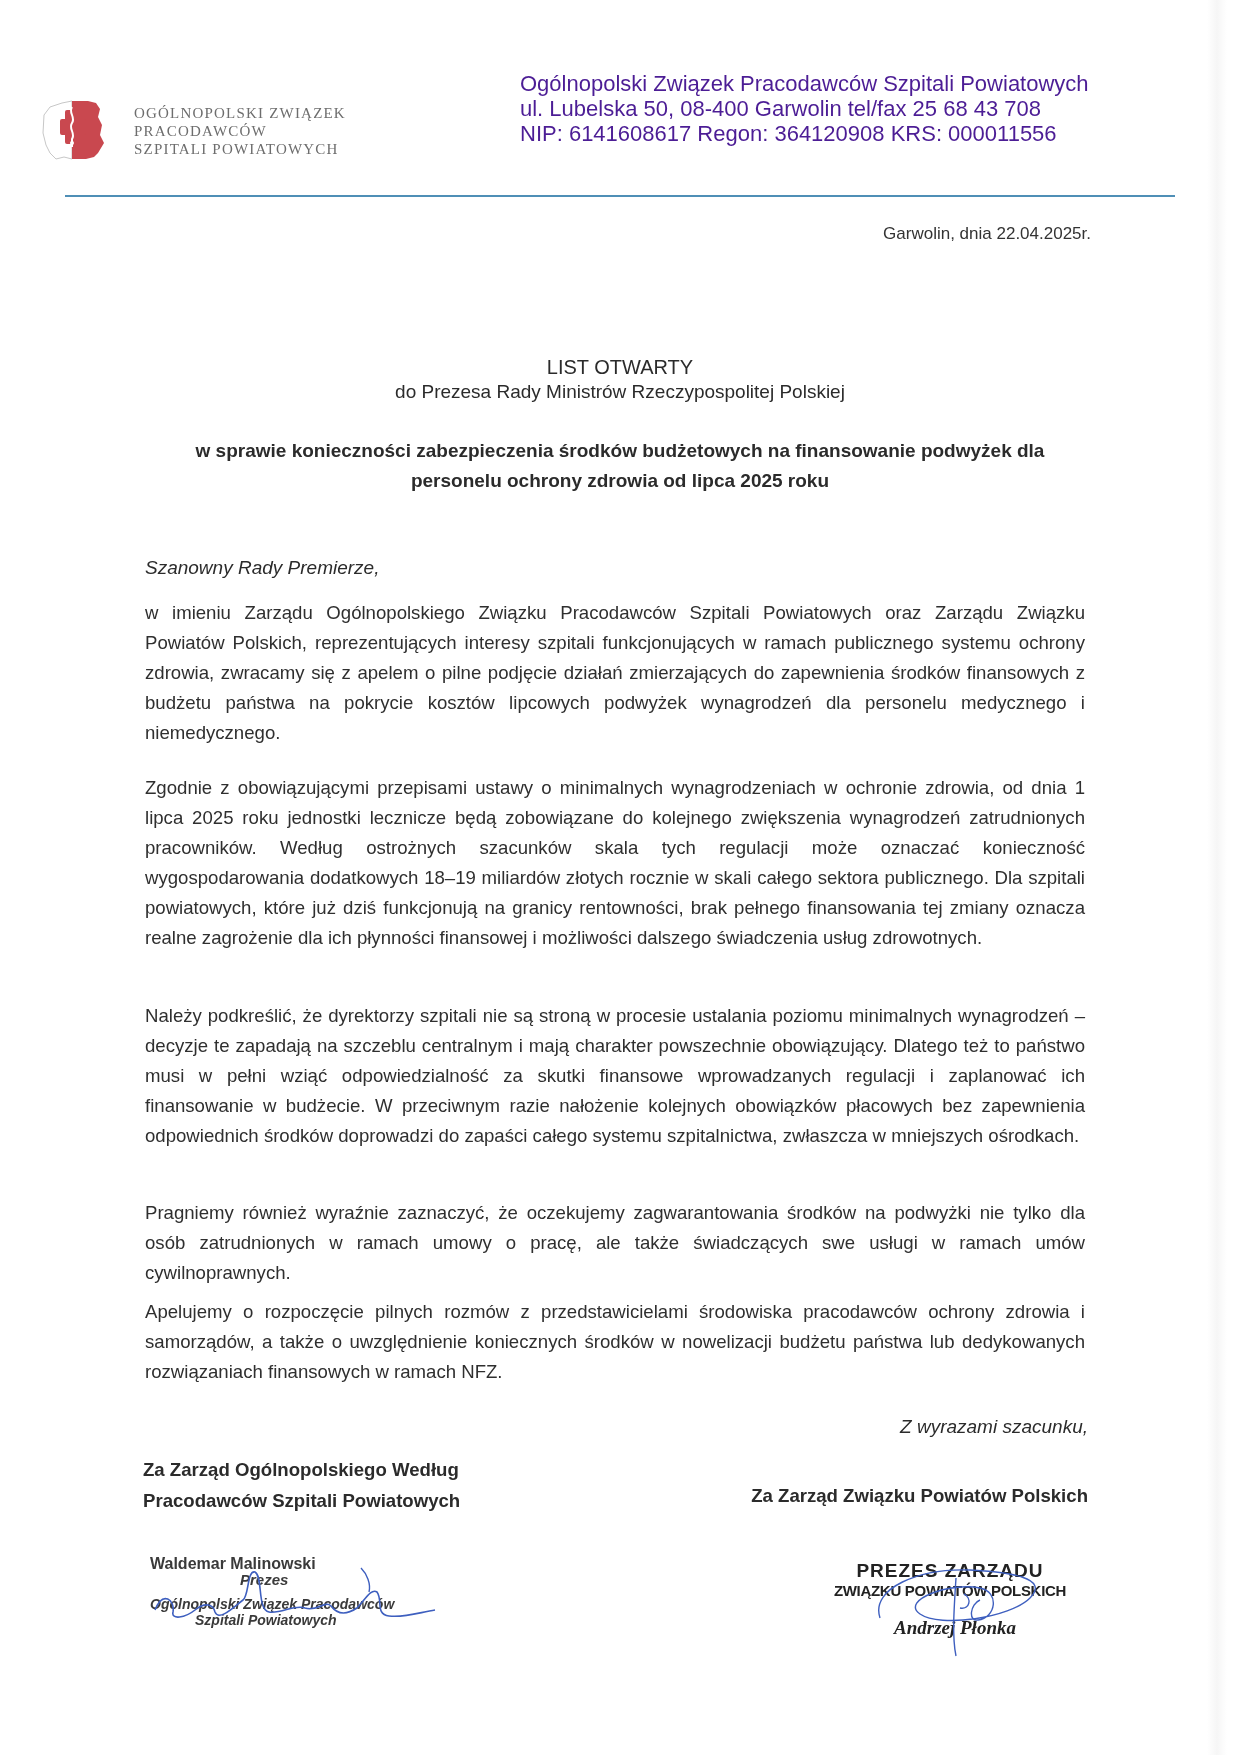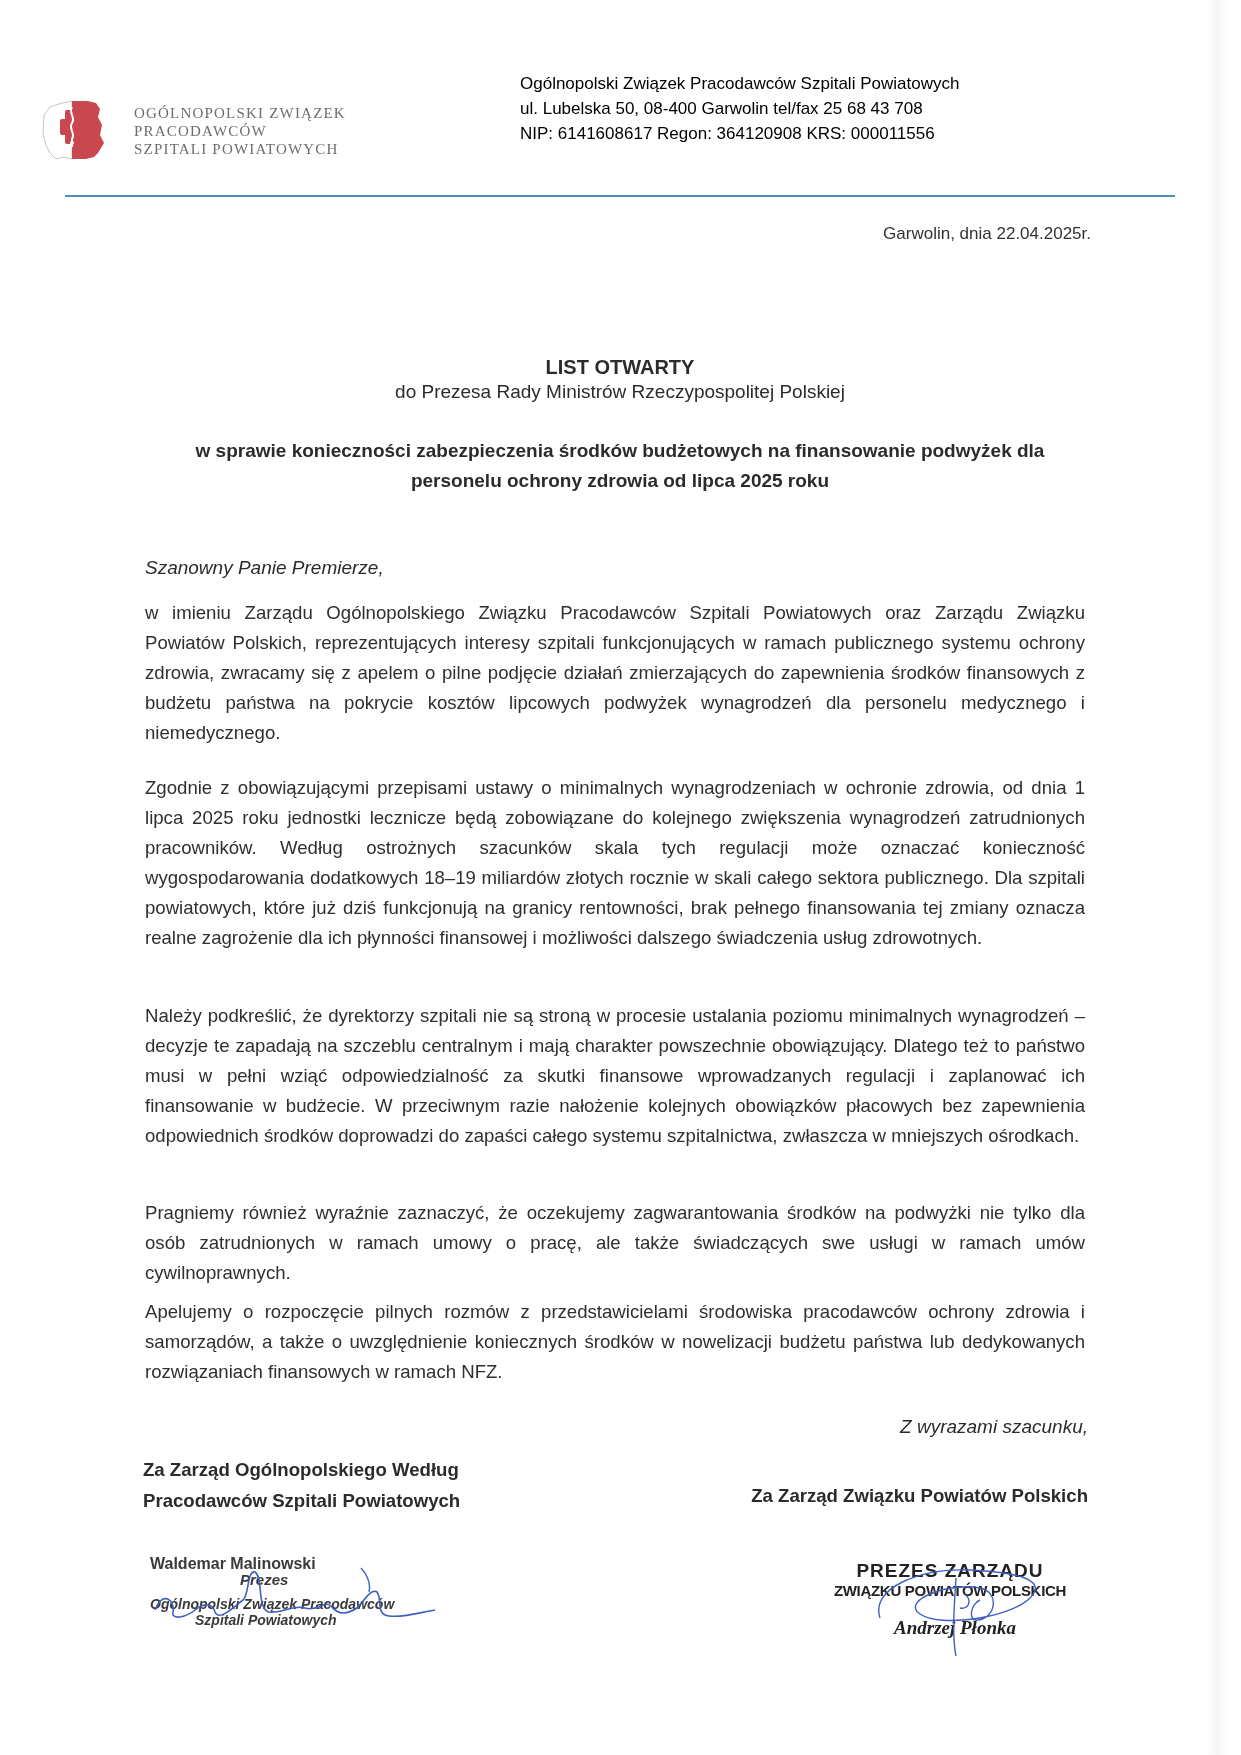--- a/index.html
+++ b/index.html
@@ -13,36 +13,36 @@
   
   .logo-mark { left: 38px; top: 93px; width: 72px; height: 72px; }
   .logo-text {
     left: 134px; top: 104px;
     font-family: "Liberation Serif", "DejaVu Serif", serif;
     font-size: 15px; line-height: 18px; letter-spacing: 1.2px;
     color: #6d6d6d; text-transform: uppercase;
   }
   .logo-text div { white-space: nowrap; }
   .header-contact {
-    left: 520px; top: 71px; width: 485px; text-align: left;
-    font-size: 17px; line-height: 25px; color: #000000;
+    left: 520px; top: 71px; width: 485px; text-align: right;
+    font-size: 22px; line-height: 25px; color: #4c1d95;
   }
   .header-contact div { white-space: nowrap; }
   .header-rule {
     left: 65px; top: 195px; width: 1110px; height: 2px; background: #4f8fb6;
   }
 
   .date-line {
     right: 150px; top: 224px; font-size: 17px; color: #333;
     white-space: nowrap;
   }
 
   
   .title-block { left: 150px; width: 940px; text-align: center; }
-  .t-main { top: 356px; font-size: 20px; font-weight: bold; }
+  .t-main { top: 356px; font-size: 20px; font-weight: normal; }
   .t-sub { top: 381px; font-size: 19px; }
   .t-subject { top: 436px; font-size: 19px; font-weight: bold; line-height: 30px; }
 
   
   .body-text {
     left: 145px; width: 940px;
     font-size: 18.6px; line-height: 30px; text-align: justify; color: #2f2f2f;
   }
   .body-text p { margin: 0; }
   .salutation { left: 145px; top: 557px; font-size: 19px; font-style: italic; }
@@ -99,21 +99,21 @@
 
 <div class="abs date-line">Garwolin, dnia 22.04.2025r.</div>
 
 <div class="abs title-block t-main">LIST OTWARTY</div>
 <div class="abs title-block t-sub">do Prezesa Rady Ministrów Rzeczypospolitej Polskiej</div>
 <div class="abs title-block t-subject">
   <div>w sprawie konieczności zabezpieczenia środków budżetowych na finansowanie podwyżek dla</div>
   <div>personelu ochrony zdrowia od lipca 2025 roku</div>
 </div>
 
-<div class="abs salutation">Szanowny Panie Premierze,</div>
+<div class="abs salutation">Szanowny Rady Premierze,</div>
 <div class="abs body-text p1">
     <p>w imieniu Zarządu Ogólnopolskiego Związku Pracodawców Szpitali Powiatowych oraz Zarządu Związku Powiatów Polskich, reprezentujących interesy szpitali funkcjonujących w ramach publicznego systemu ochrony zdrowia, zwracamy się z apelem o pilne podjęcie działań zmierzających do zapewnienia środków finansowych z budżetu państwa na pokrycie kosztów lipcowych podwyżek wynagrodzeń dla personelu medycznego i niemedycznego.</p>
   </div>
 <div class="abs body-text p2">
     <p>Zgodnie z obowiązującymi przepisami ustawy o minimalnych wynagrodzeniach w ochronie zdrowia, od dnia 1 lipca 2025 roku jednostki lecznicze będą zobowiązane do kolejnego zwiększenia wynagrodzeń zatrudnionych pracowników. Według ostrożnych szacunków skala tych regulacji może oznaczać konieczność wygospodarowania dodatkowych 18–19 miliardów złotych rocznie w skali całego sektora publicznego. Dla szpitali powiatowych, które już dziś funkcjonują na granicy rentowności, brak pełnego finansowania tej zmiany oznacza realne zagrożenie dla ich płynności finansowej i możliwości dalszego świadczenia usług zdrowotnych.</p>
   </div>
 <div class="abs body-text p3">
     <p>Należy podkreślić, że dyrektorzy szpitali nie są stroną w procesie ustalania poziomu minimalnych wynagrodzeń – decyzje te zapadają na szczeblu centralnym i mają charakter powszechnie obowiązujący. Dlatego też to państwo musi w pełni wziąć odpowiedzialność za skutki finansowe wprowadzanych regulacji i zaplanować ich finansowanie w budżecie. W przeciwnym razie nałożenie kolejnych obowiązków płacowych bez zapewnienia odpowiednich środków doprowadzi do zapaści całego systemu szpitalnictwa, zwłaszcza w mniejszych ośrodkach.</p>
   </div>
 <div class="abs body-text p4">

